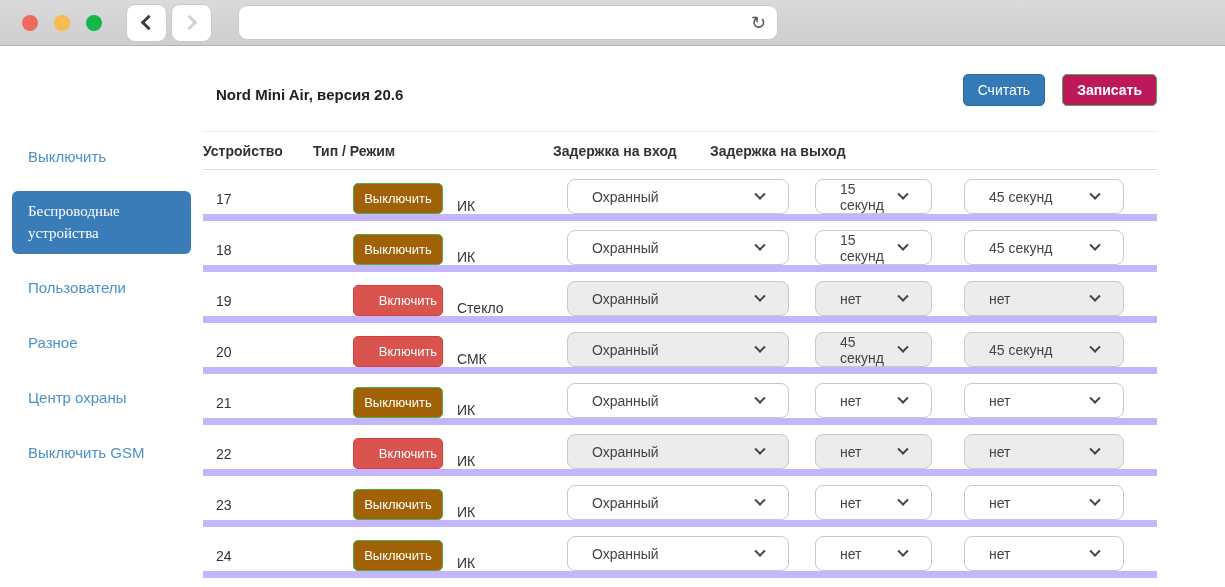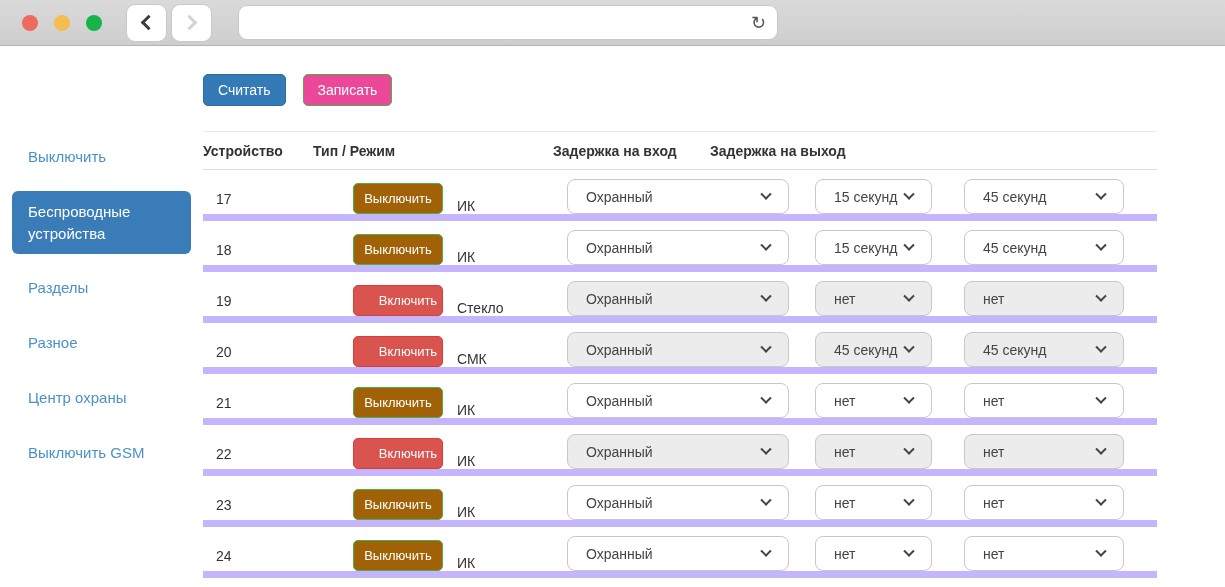--- a/index.html
+++ b/index.html
@@ -67,37 +67,38 @@
     line-height: 1.45;
     padding: 10px 16px;
     margin: 0 12px 13px 12px;
     border-radius: 6px;
     cursor: pointer;
     text-decoration: none;
   }
   .side-item.active {
     background: #3a7cb8;
     color: #ffffff;
+    font-family: Liberation Serif, serif;
   }
 
   .main { width: 954px; padding-top: 28px; }
 
   .main-head { display: flex; justify-content: space-between; align-items: flex-start; }
   .title { font-size: 15px; font-weight: bold; color: #222; padding-top: 12px; padding-left: 13px; }
   .actions { display: flex; gap: 17px; }
   .btn {
     font-family: "Liberation Sans", sans-serif;
     font-size: 14px;
     color: #ffffff;
     padding: 7px 14px;
     border-radius: 5px;
     cursor: pointer;
   }
   .btn-read  { background: #337ab7; border: 1px solid #2e6da4; }
-  .btn-write { background: #ec4899; border: 1px solid #4cae4c; }
+  .btn-write { background: #be185d; border: 1px solid #4cae4c; font-weight: bold; }
 
   
   .table { margin-top: 25px; }
   .thead {
     display: flex;
     align-items: center;
     height: 39px;
     border-top: 1px solid #e7e7e7;
     border-bottom: 1px solid #dddddd;
     font-weight: bold;
@@ -132,21 +133,21 @@
   .trow.off .toggle { background: #d9534f; border: 1px solid #d43f3a; padding-left: 20px; }
 
   .selectbox {
     height: 35px;
     background: #ffffff;
     border: 1px solid #c8c8c8;
     border-radius: 8px;
     display: flex;
     align-items: center;
     justify-content: space-between;
-    padding: 0 18px;
+    padding: 0 24px;
     color: #444;
     cursor: pointer;
   }
   .trow.off .selectbox { background: #ececec; }
   .w-type { width: 222px; }
   .w-in   { width: 117px; margin-left: 8px; }
   .w-out  { width: 160px; }
   .chev {
     width: 8px; height: 8px;
     border-right: 2px solid #444;
@@ -176,29 +177,30 @@
     <input class="urlbar" value="" style="">
     <span class="reload">↻</span>
   </div>
 </div>
 
 <div class="page">
 
   <nav class="sidebar">
     <a class="side-item">Выключить</a>
     <a class="side-item active">Беспроводные устройства</a>
-    <a class="side-item">Разделы</a>
+    <a class="side-item">Пользователи</a>
     <a class="side-item">Разное</a>
     <a class="side-item">Центр охраны</a>
     <a class="side-item">Выключить GSM</a>
 
   </nav>
 
   <main class="main">
     <div class="main-head">
+      <div class="title">Nord Mini Air, версия 20.6</div>
       <div class="actions">
         <button class="btn btn-read">Считать</button>
         <button class="btn btn-write">Записать</button>
       </div>
     </div>
 
     <div class="table">
       <div class="thead">
         <div class="c-dev">Устройство</div>
         <div class="c-type">Тип / Режим</div>

